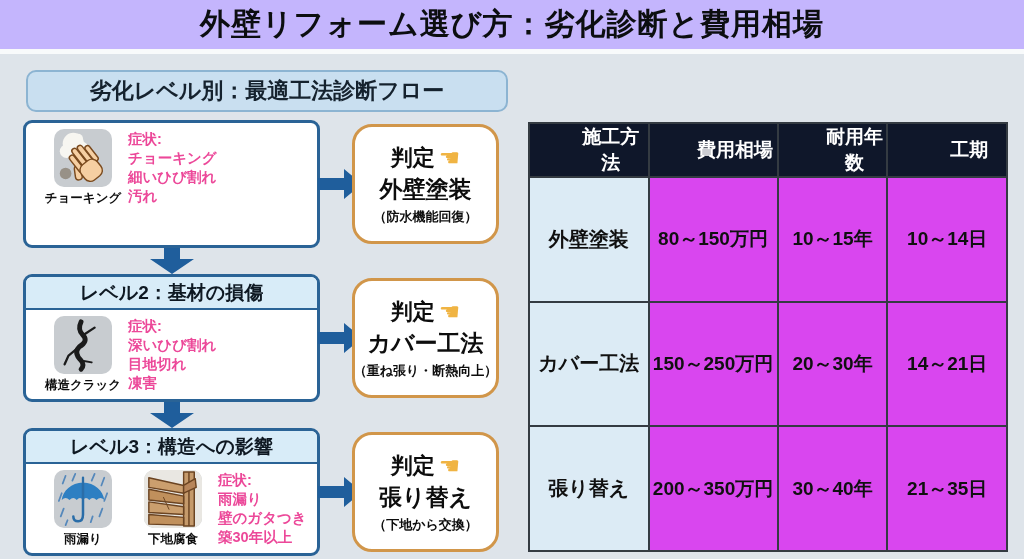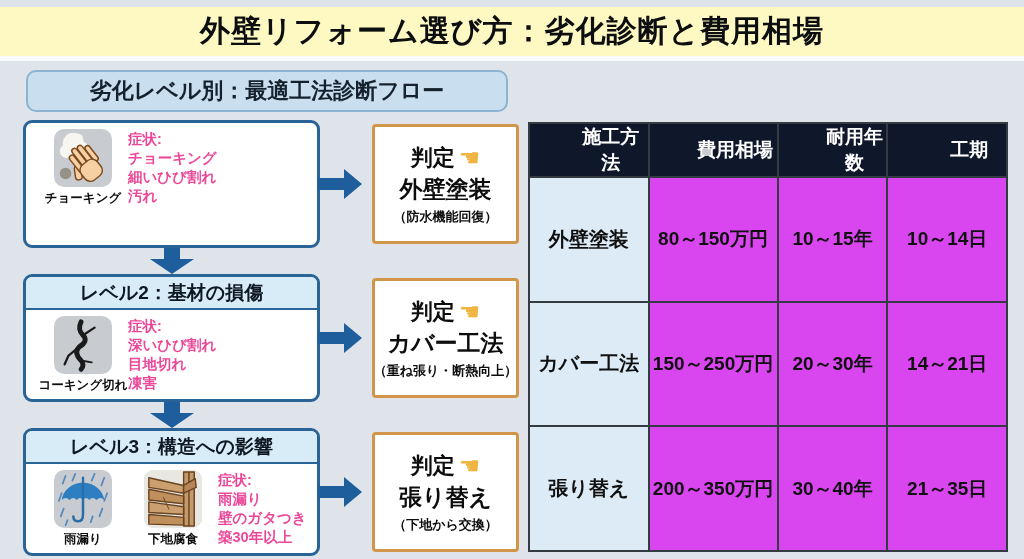--- a/index.html
+++ b/index.html
@@ -1,22 +1,22 @@
 <!DOCTYPE html>
 <html><head>
 <meta charset="utf-8">
 <style>
   * { margin:0; padding:0; box-sizing:border-box; }
   html,body { width:1024px; height:559px; }
   body { font-family:"Liberation Sans","DejaVu Sans",sans-serif; background:#dee4ea; }
   .stage { position:relative; width:1024px; height:559px; background:#dee4ea; overflow:hidden; }
 
   .title-band { position:absolute; left:0; top:0; width:1024px; height:54px;
-    background:#fef9c3; border-bottom:5px solid #f8fafb;
-    display:flex; align-items:center; justify-content:center;margin-top:7px; }
+    background:#c4b5fd; border-bottom:5px solid #f8fafb;
+    display:flex; align-items:center; justify-content:center; }
   .title { font-size:30px; font-weight:800; color:#0c0e10; letter-spacing:1px; }
 
   .panel-header { position:absolute; height:42px; background:#c9dff0;
     border:2px solid #8cb4d2; border-radius:10px;
     display:flex; align-items:center; justify-content:center;
     font-weight:800; color:#15222e; white-space:nowrap; }
   .ph-left  { left:26px;  top:70px; width:482px; font-size:22px; }
   .ph-right { left:528px; top:70px; width:482px; font-size:20px; }
 
   .level-box { position:absolute; left:23px; width:297px; height:128px;
@@ -25,22 +25,22 @@
     display:flex; align-items:center; justify-content:center;
     font-size:19px; font-weight:800; color:#0e1822; }
   .level-body { display:flex; padding:6px 6px 0 12px; }
   .icon-col { width:90px; display:flex; flex-direction:column; align-items:center; }
   .icon-tile { width:58px; height:58px; background:#c8ccd0; border-radius:10px;
     display:flex; align-items:center; justify-content:center; overflow:hidden; }
   .icon-caption { margin-top:3px; font-size:12.5px; font-weight:800; color:#0d0d0d; white-space:nowrap; }
   .symptoms { font-size:14.5px; font-weight:700; color:#ec4899;
     line-height:1.32; padding-top:1px; white-space:nowrap; }
 
-  .judge-box { position:absolute; left:372px; width:147px; height:120px;
-    background:#ffffff; border:3px solid #d1964a; border-radius:4px;
+  .judge-box { position:absolute; left:352px; width:147px; height:120px;
+    background:#ffffff; border:3px solid #d1964a; border-radius:20px;
     display:flex; flex-direction:column; align-items:center; justify-content:center; }
   .judge-line { font-size:22px; font-weight:800; color:#0d0d0d; display:flex; align-items:center; gap:4px; }
   .pointer { color:#f0b443; font-size:24px; line-height:1; }
   .judge-method { font-size:23px; font-weight:800; color:#0d0d0d; margin-top:1px; white-space:nowrap; }
   .judge-note { font-size:13px; font-weight:800; color:#0d0d0d; margin-top:3px; white-space:nowrap; }
 
   .arrow { position:absolute; }
 
   table.methods { position:absolute; left:528px; top:122px; width:480px; height:430px;
     border-collapse:collapse; table-layout:fixed; }
@@ -116,21 +116,21 @@
         <div class="icon-tile">
           <svg width="58" height="58" viewBox="0 0 60 60">
             <g stroke="#1b1b1b" fill="none" stroke-linecap="round">
               <path stroke-width="5" d="M28 6 Q24 14 30 20 Q36 26 26 32 Q20 38 28 46 Q32 51 28 55"></path>
               <path stroke-width="2.4" d="M30 20 L42 12"></path>
               <path stroke-width="2.4" d="M26 32 L15 41 L11 50"></path>
               <path stroke-width="2" d="M28 46 L39 48"></path>
             </g>
           </svg>
         </div>
-        <div class="icon-caption">コーキング切れ</div>
+        <div class="icon-caption">構造クラック</div>
       </div>
       <div class="symptoms">
         <div>症状:</div>
         <div>深いひび割れ</div>
         <div>目地切れ</div>
         <div>凍害</div>
       </div>
     </div>
   </div>
   <svg class="arrow" style="left:318px;top:323px" width="44" height="30" viewBox="0 0 44 30">

